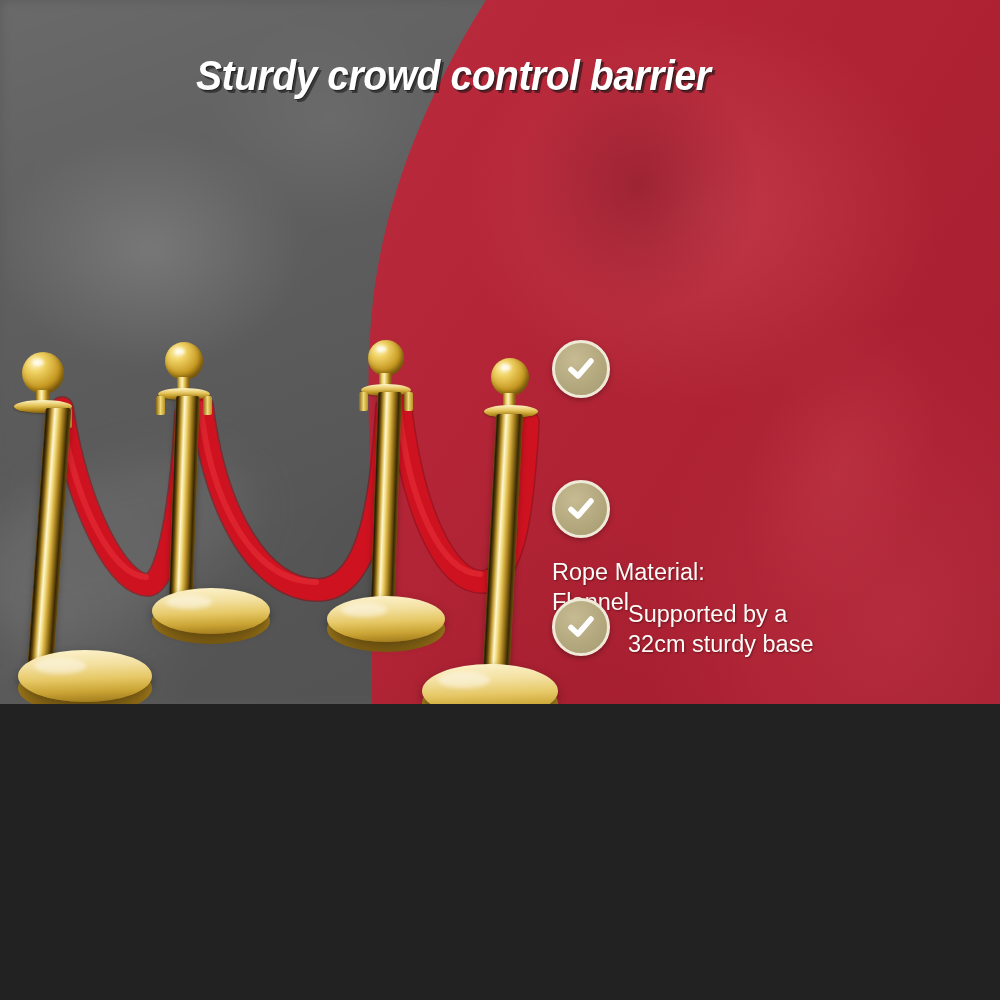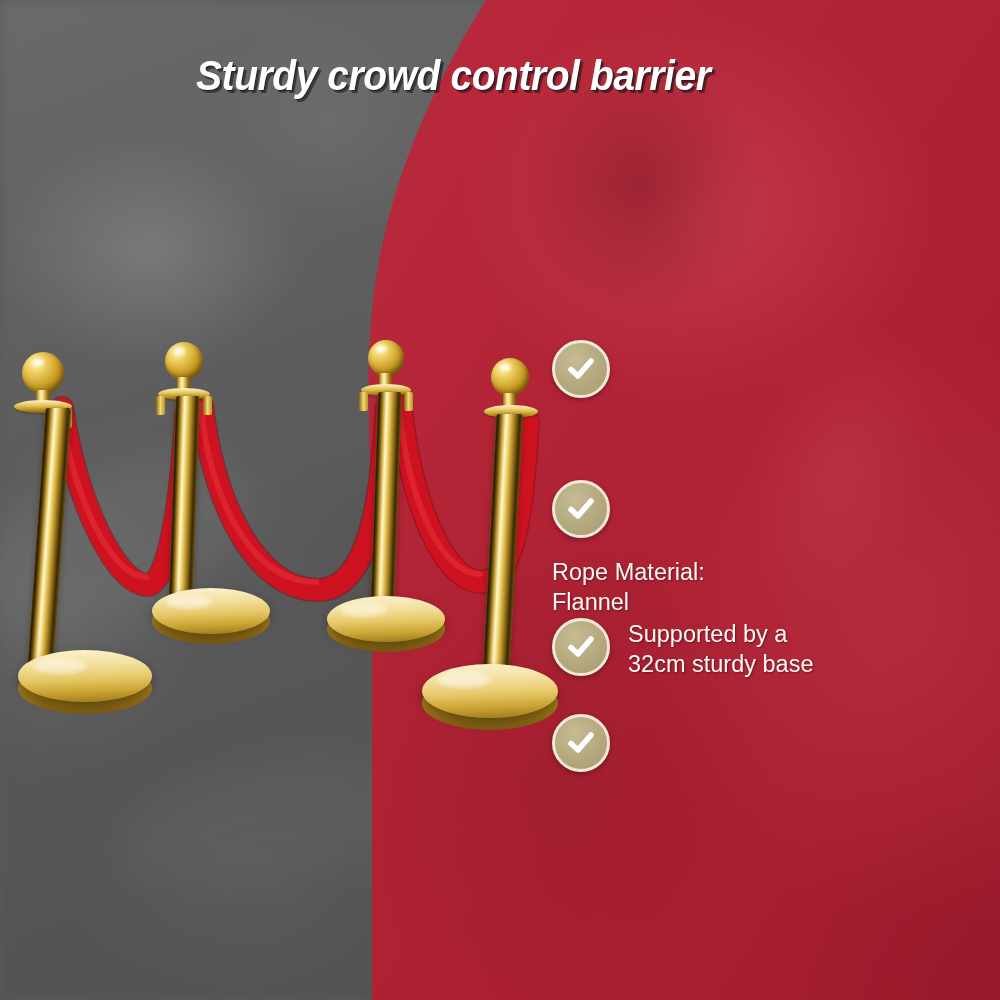--- a/index.html
+++ b/index.html
@@ -1,18 +1,18 @@
 <!DOCTYPE html>
 <html><head>
 <meta charset="utf-8">
 <style>
   html,body{margin:0;padding:0;background:#222;}
   *{box-sizing:border-box;}
   #stage{
-    position:relative;width:1000px;height:1000px;overflow:hidden;
+    position:relative;width:1000px;height:704px;overflow:hidden;
     font-family:"Liberation Sans","DejaVu Sans",sans-serif;
     background:#5a5a5a;
   }
 
   
   .gray-bg{position:absolute;inset:0;
     background:
       radial-gradient(ellipse 220px 170px at 150px 250px, rgba(150,150,150,.45), rgba(150,150,150,0) 70%),
       radial-gradient(ellipse 180px 150px at 330px 120px, rgba(120,120,120,.40), rgba(120,120,120,0) 70%),
       radial-gradient(ellipse 200px 210px at 60px 620px, rgba(108,108,108,.55), rgba(108,108,108,0) 72%),
@@ -207,21 +207,21 @@
     <div class="feature" style="top:140px;left:0;flex-direction:column;">
       <div class="check-badge">
         <svg width="34" height="34" viewBox="0 0 34 34" aria-hidden="true">
           <path d="M7 17.5 L14 24 L27 9" fill="none" stroke="#ffffff" stroke-width="5.5" stroke-linecap="round" stroke-linejoin="round"></path>
         </svg>
       </div>
       <div class="feature-text">Rope Material:
 Flannel</div>
     </div>
 
-    <div class="feature" style="top:258px;left:0;margin-top:20px;">
+    <div class="feature" style="top:258px;left:0;">
       <div class="check-badge">
         <svg width="34" height="34" viewBox="0 0 34 34" aria-hidden="true">
           <path d="M7 17.5 L14 24 L27 9" fill="none" stroke="#ffffff" stroke-width="5.5" stroke-linecap="round" stroke-linejoin="round"></path>
         </svg>
       </div>
       <div class="feature-text">Supported by a
 32cm sturdy base</div>
     </div>
 
     <div class="feature" style="top:374px;left:0;">

